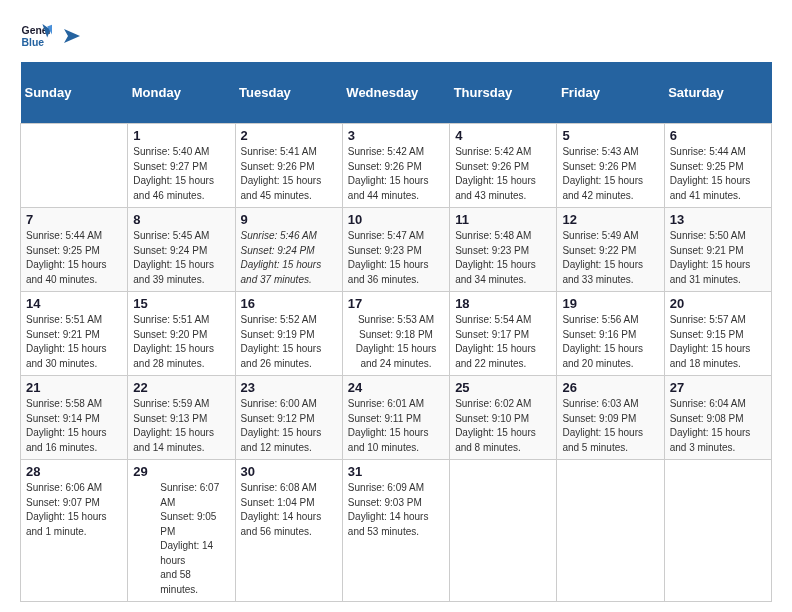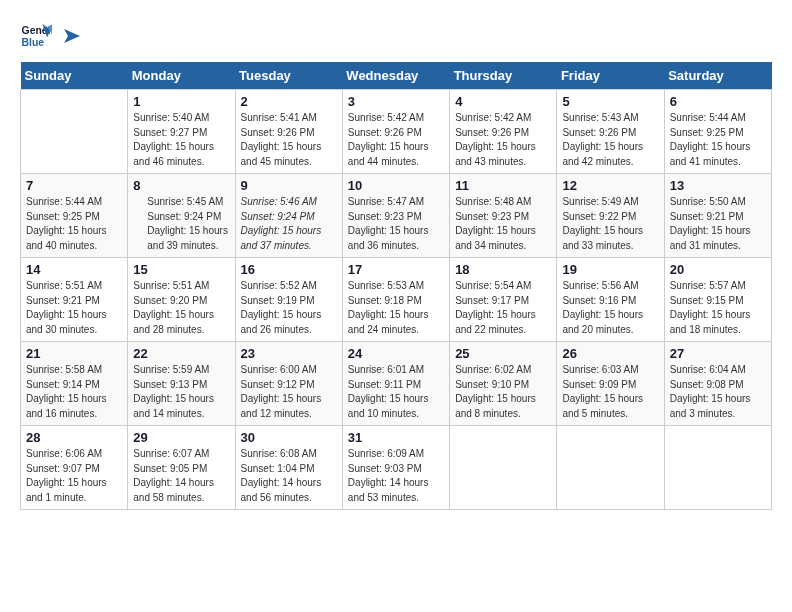--- a/index.html
+++ b/index.html
@@ -40,21 +40,21 @@
       margin-top: 2px;
     }
     table {
       width: 100%;
       border-collapse: collapse;
       font-size: 11px;
     }
     thead th {
       background-color: #2563a0;
       color: white;
-      padding: 6px 4px;
+      padding: 23px 4px;
       text-align: left;
       font-size: 13px;
       font-weight: bold;
     }
     td {
       border: 1px solid #ccc;
       padding: 4px 5px;
       vertical-align: top;
       min-height: 80px;
       width: 106px;
@@ -162,21 +162,21 @@
         <tr>
           <td>
             <span class="day-number">7</span>
             <div class="cell-content" style="white-space: pre-line;">Sunrise: 5:44 AM
 Sunset: 9:25 PM
 Daylight: 15 hours
 and 40 minutes.</div>
           </td>
           <td>
             <span class="day-number">8</span>
-            <div class="cell-content" style="white-space: pre-line; margin-left: 14px;">Sunrise: 5:45 AM
+            <div class="cell-content" style="white-space: pre-line;">Sunrise: 5:45 AM
 Sunset: 9:24 PM
 Daylight: 15 hours
 and 39 minutes.</div>
           </td>
           <td>
             <span class="day-number">9</span>
             <div class="cell-content" style="white-space: pre-line; font-style: italic;">Sunrise: 5:46 AM
 Sunset: 9:24 PM
 Daylight: 15 hours
 and 37 minutes.</div>
@@ -227,21 +227,21 @@
           </td>
           <td>
             <span class="day-number">16</span>
             <div class="cell-content" style="white-space: pre-line;">Sunrise: 5:52 AM
 Sunset: 9:19 PM
 Daylight: 15 hours
 and 26 minutes.</div>
           </td>
           <td>
             <span class="day-number">17</span>
-            <div class="cell-content" style="white-space: pre-line;">Sunrise: 5:53 AM
+            <div class="cell-content" style="white-space: pre-line; text-align: center;">Sunrise: 5:53 AM
 Sunset: 9:18 PM
 Daylight: 15 hours
 and 24 minutes.</div>
           </td>
           <td>
             <span class="day-number">18</span>
             <div class="cell-content" style="white-space: pre-line;">Sunrise: 5:54 AM
 Sunset: 9:17 PM
 Daylight: 15 hours
 and 22 minutes.</div>
@@ -315,21 +315,21 @@
         <tr>
           <td>
             <span class="day-number">28</span>
             <div class="cell-content" style="white-space: pre-line;">Sunrise: 6:06 AM
 Sunset: 9:07 PM
 Daylight: 15 hours
 and 1 minute.</div>
           </td>
           <td>
             <span class="day-number">29</span>
-            <div class="cell-content" style="white-space: pre-line;">Sunrise: 6:07 AM
+            <div class="cell-content" style="white-space: pre-line; margin-left: 27px;">Sunrise: 6:07 AM
 Sunset: 9:05 PM
 Daylight: 14 hours
 and 58 minutes.</div>
           </td>
           <td>
             <span class="day-number">30</span>
             <div class="cell-content" style="white-space: pre-line;">Sunrise: 6:08 AM
 Sunset: 1:04 PM
 Daylight: 14 hours
 and 56 minutes.</div>

